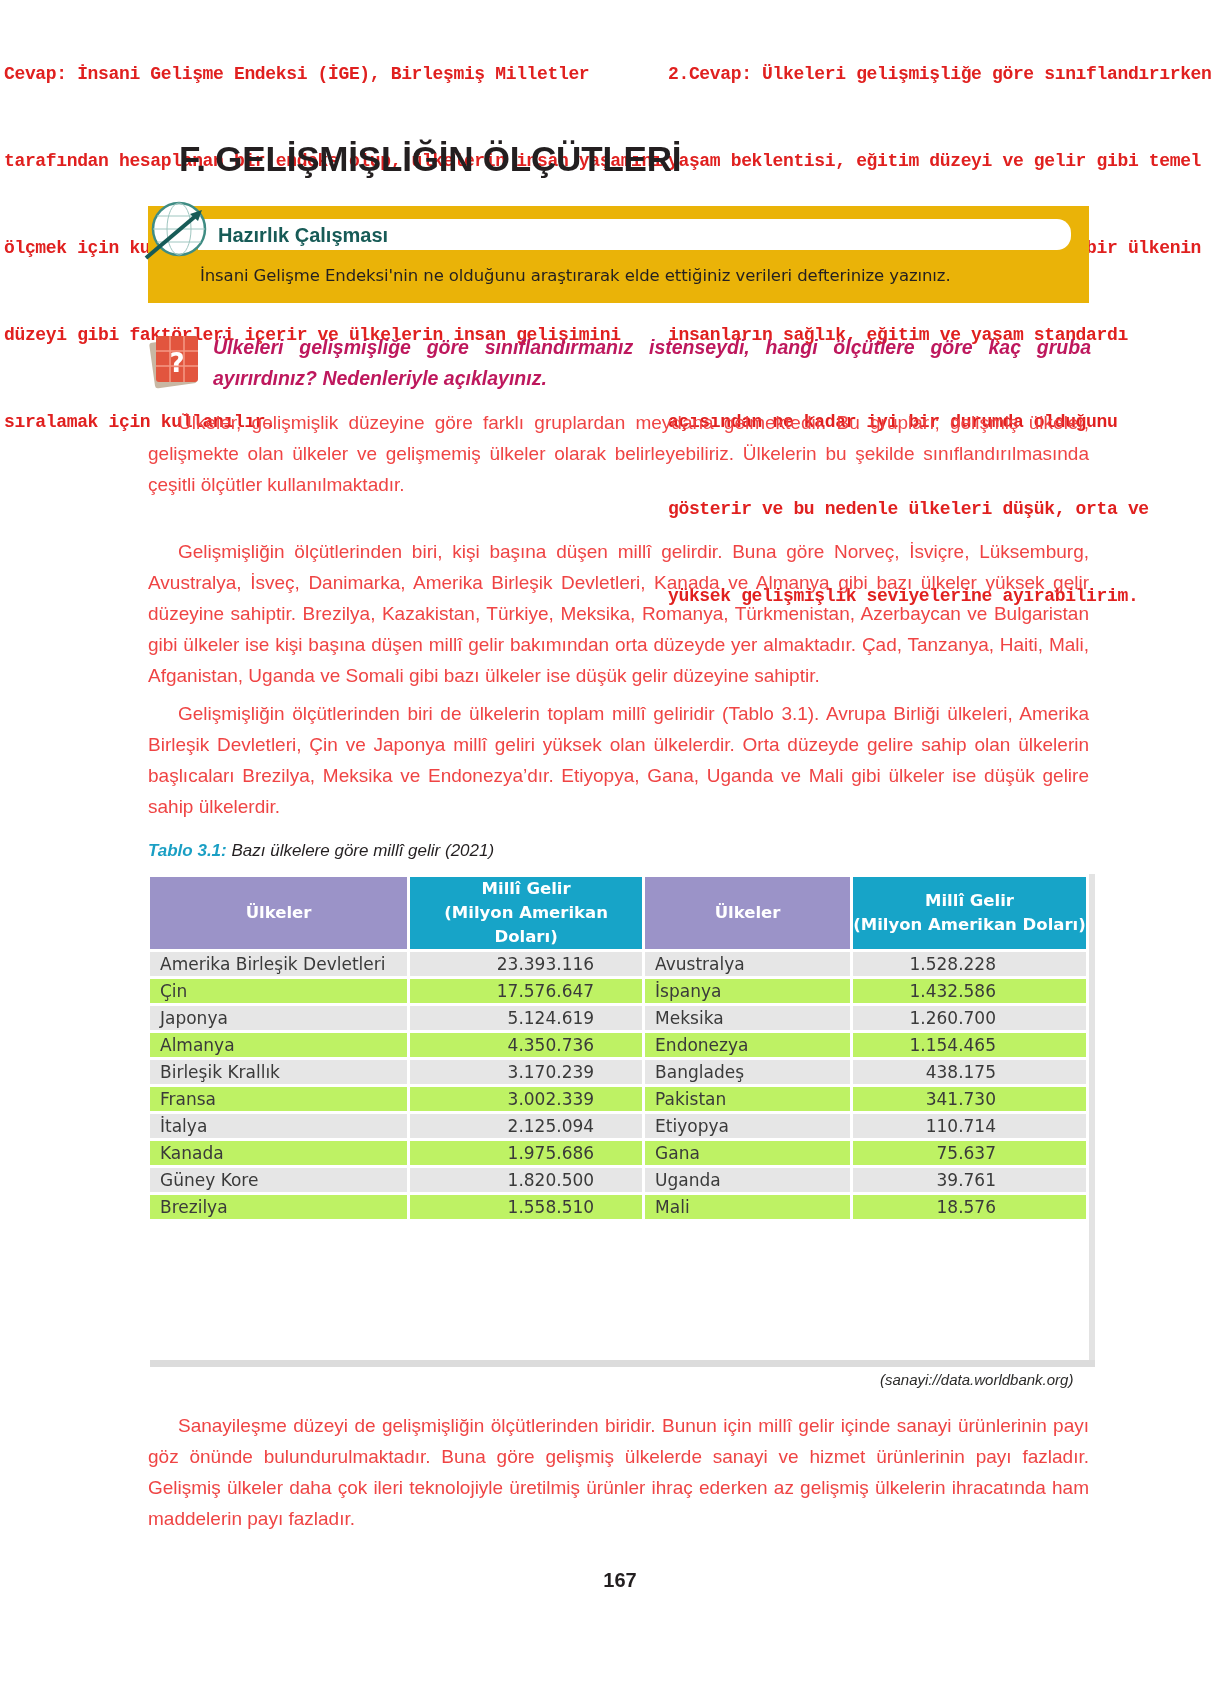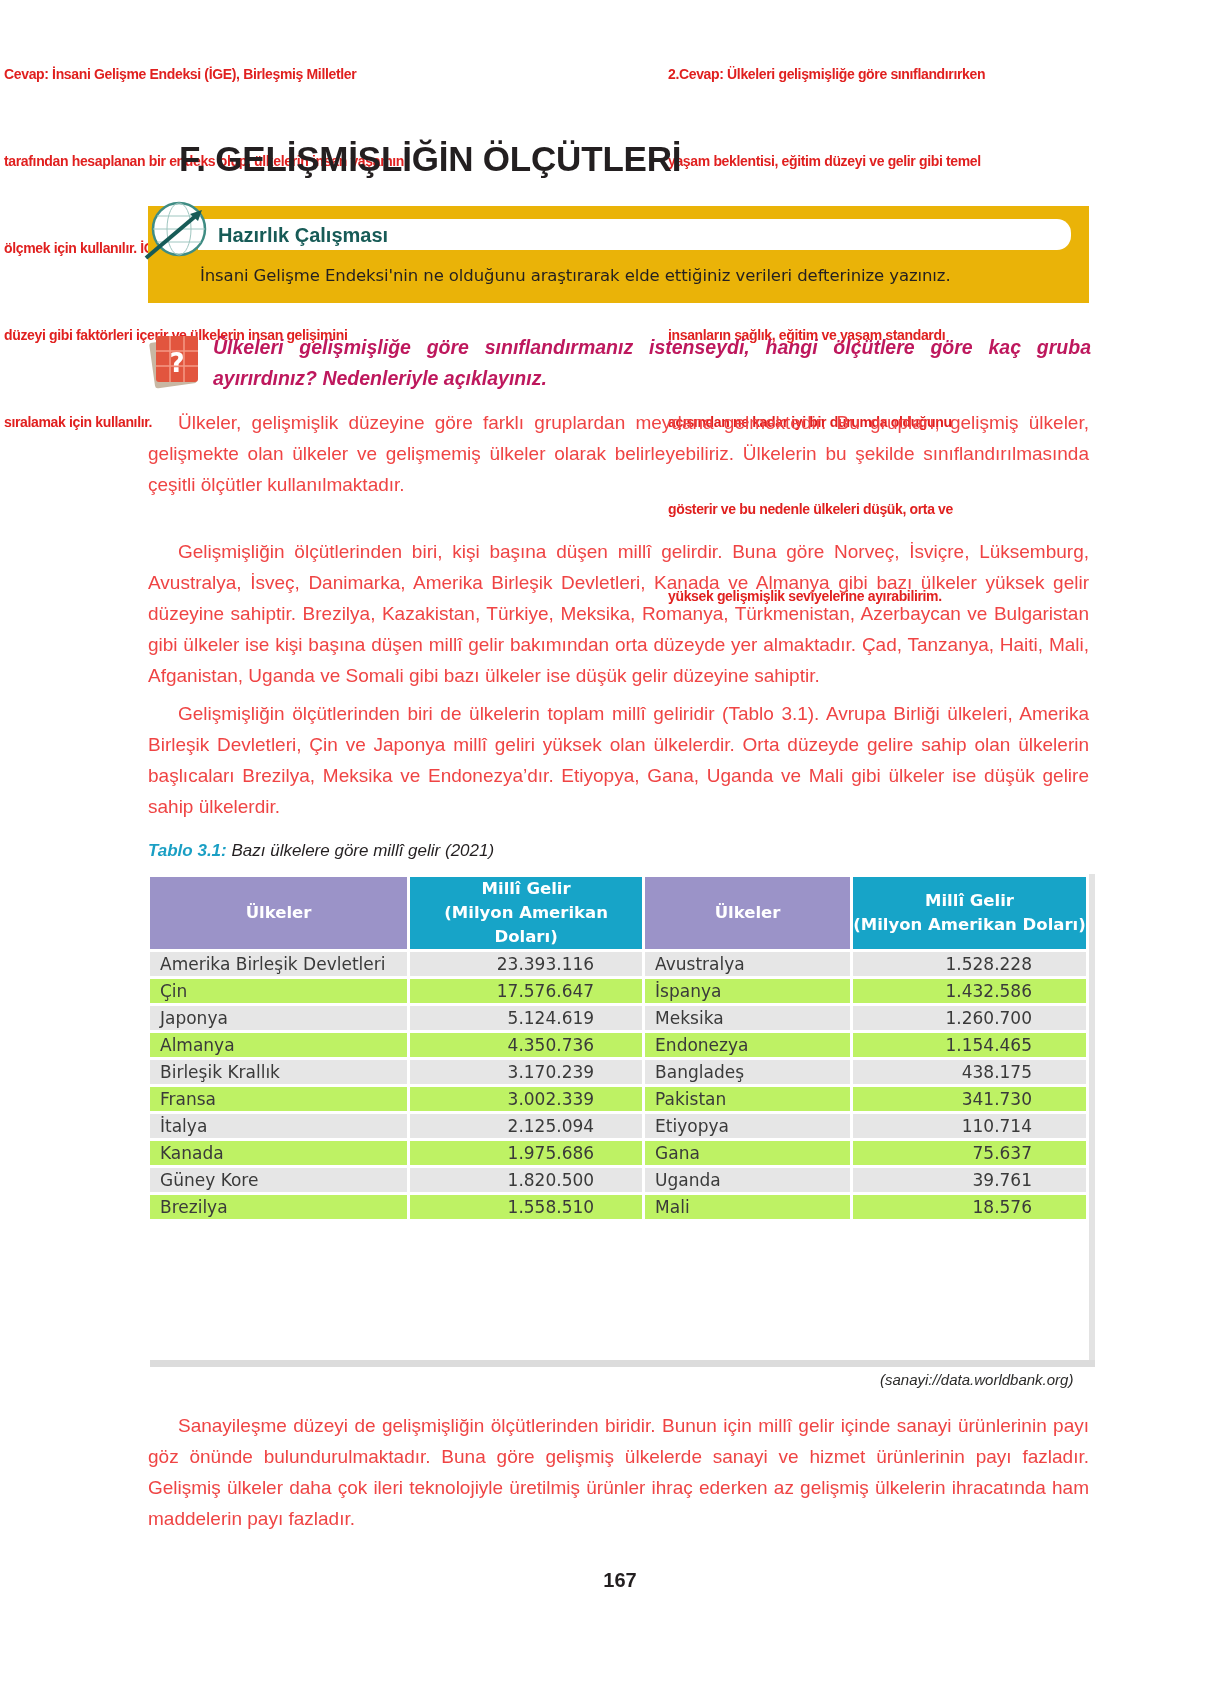--- a/index.html
+++ b/index.html
@@ -1,18 +1,18 @@
 <!DOCTYPE html>
 <html><head>
 <meta charset="utf-8">
 <style>
   html, body { margin: 0; padding: 0; background: #ffffff; }
   body { width: 1211px; height: 1684px; position: relative; overflow: hidden; font-family: "Liberation Sans", sans-serif; color: #231f20; }
 
-  .ans { position: absolute; color: #e0201f; font-family: Liberation Sans, sans-serif; font-weight: bold; font-size: 14px; line-height: 29px; letter-spacing: -0.35px; white-space: pre; }
+  .ans { position: absolute; color: #e0201f; font-family: Liberation Mono, monospace; font-weight: bold; font-size: 18px; line-height: 29px; letter-spacing: -0.35px; white-space: pre; }
   .ans-left { left: 4px; top: 2px; }
   .ans-right { left: 668px; top: 2px; }
 
   .title { position: absolute; left: 179px; top: 139px; font-family: "Liberation Sans", sans-serif; font-weight: bold; font-size: 35px; color: #231f20; letter-spacing: -0.2px; white-space: nowrap; }
 
   .prep { position: absolute; left: 148px; top: 206px; width: 941px; height: 97px; background: #eab308; }
   .prep-bar { position: absolute; left: 50px; top: 13px; width: 873px; height: 31px; background: #ffffff; border-radius: 0 14px 14px 0; }
   .prep-title { position: absolute; left: 70px; top: 18px; font-weight: bold; font-size: 20px; color: #175b57; }
   .prep-text { position: absolute; left: 52px; top: 60px; font-family: "DejaVu Sans", sans-serif; font-size: 16.5px; color: #231f20; letter-spacing: -0.1px; }
   .globe { position: absolute; left: -6px; top: -10px; width: 70px; height: 70px; }
@@ -34,21 +34,21 @@
   table { border-collapse: separate; border-spacing: 3px 3px; width: 942px; font-family: "DejaVu Sans", sans-serif; font-size: 17px; color: #3a3a3a; margin-left: -3px; }
   th { height: 58px; color: #ffffff; font-weight: bold; font-size: 16.5px; line-height: 24px; text-align: center; padding: 0; }
   th.c-name { background: #9b93c8; width: 256px; }
   th.c-val { background: #17a4c8; width: 231px; }
   th.c-name2 { background: #9b93c8; width: 204px; }
   th.c-val2 { background: #17a4c8; width: 232px; }
   td { height: 24px; padding: 0 10px; }
   tr.shade td { background: #e6e6e6; }
   tr.plain td { background: #bef264; }
   td.num { text-align: right; padding-right: 48px; }
-  td.num2 { text-align: right; padding-right: 54px; }
+  td.num2 { text-align: right; padding-right: 90px; }
   .table-shadow-r { position: absolute; left: 1089px; top: 874px; width: 6px; height: 492px; background: #e3e3e3; }
   .table-shadow-b { position: absolute; left: 150px; top: 1360px; width: 945px; height: 7px; background: #dcdcdc; }
 
   .source { position: absolute; left: 880px; top: 1371px; font-size: 15px; font-style: italic; color: #2b2a29; }
   .pagenum { position: absolute; left: 0; top: 1569px; width: 1240px; text-align: center; font-weight: bold; font-size: 20px; color: #231f20; }
 </style>
 </head>
 <body>
 
 <div class="ans ans-left">

